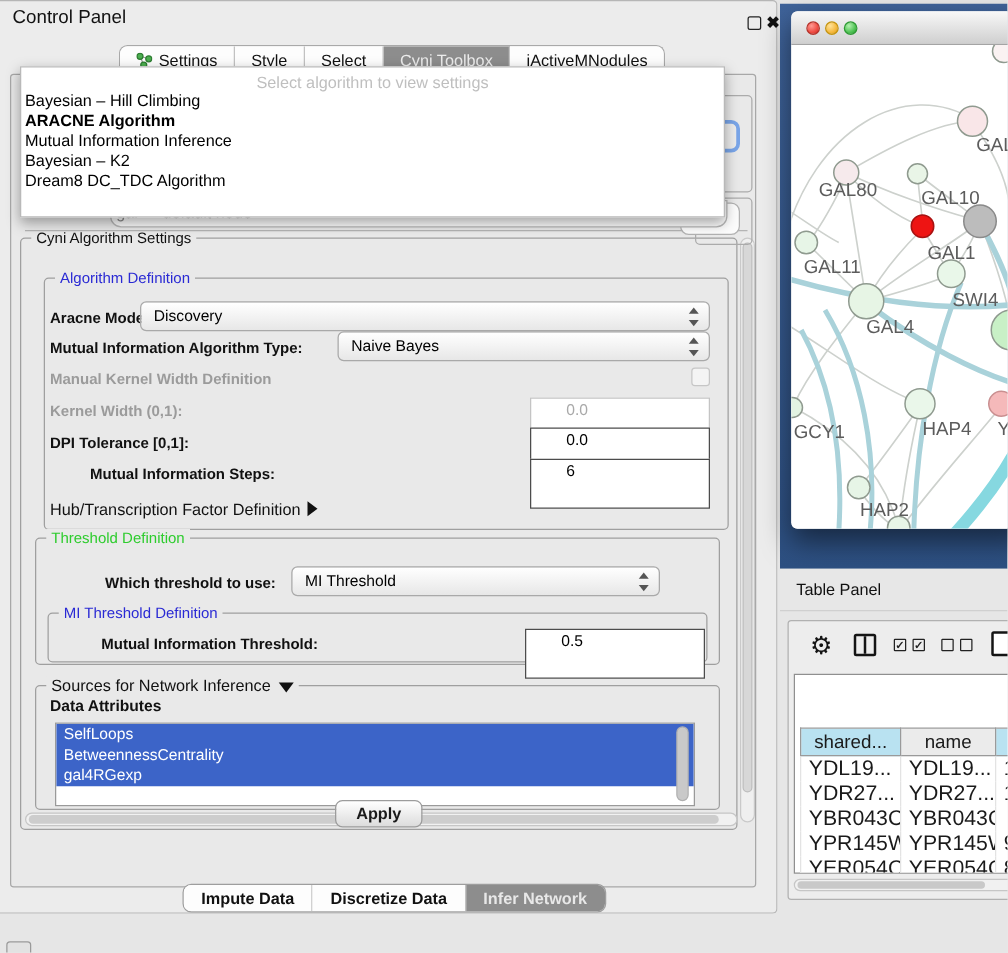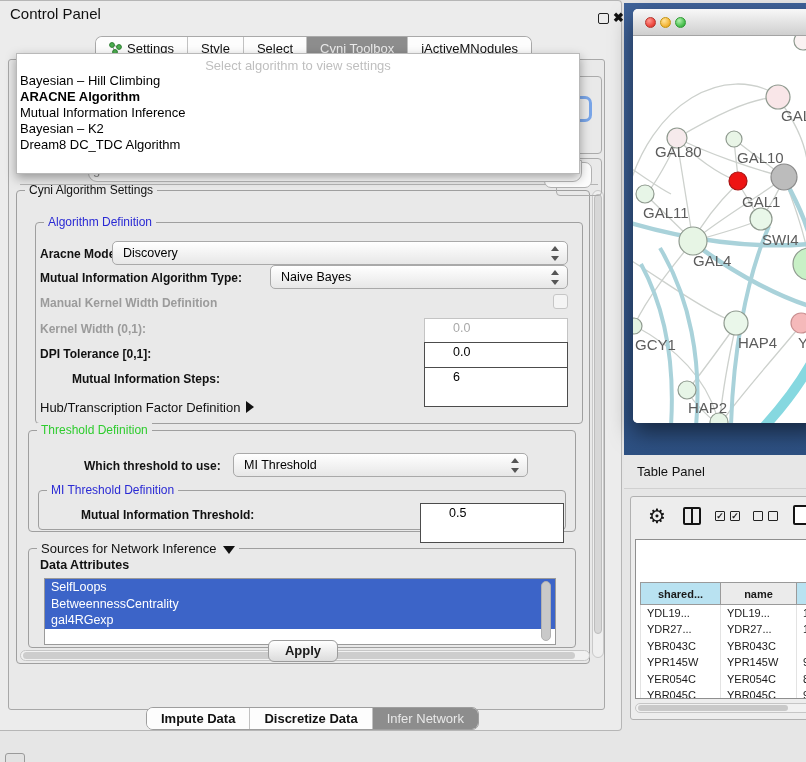--- a/index.html
+++ b/index.html
@@ -76,21 +76,21 @@
   .hscroll .thumb { position:absolute; left:2px; top:1px; width:552px; height:7px; background:#cdcdcd; border-radius:4px; }
   .vscroll { left:592px; top:190px; width:12px; height:468px; background:#efefef; border:1px solid #c9c9c9; border-radius:6px; }
   .vscroll .thumb { position:absolute; left:1px; top:3px; width:8px; height:440px; background:#d7d7d7; border:1px solid #bdbdbd; border-radius:5px; }
 
   .apply-btn { left:268px; top:640px; width:70px; height:22px; background:linear-gradient(#ffffff,#dcdcdc);
                border:1px solid #9c9c9c; border-radius:6px; font-size:13px; font-weight:bold; text-align:center; line-height:20px; }
 
   .btabs { left:146px; top:707px; height:23px; display:flex; background:#fdfdfd; border:1px solid #9e9e9e; border-radius:7px; overflow:hidden; }
   .btab { padding:0 14px; font-size:13px; font-weight:bold; line-height:22px; color:#111; border-right:1px solid #c2c2c2; background:#fdfdfd; }
   .btab:last-child { border-right:none; }
-  .btab.sel { background:#8d8d8d; color:#e8e8e8; font-weight:normal; }
+  .btab.sel { background:#8d8d8d; color:#e8e8e8; font-weight:bold; }
 
   .corner-icon { left:5px; top:753px; width:20px; height:14px; border:1.5px solid #9a9a9a; border-radius:3px; background:#e2e2e2; }
 
   
   .desktop { left:624px; top:3px; width:182px; height:452px; background:linear-gradient(#3f639a,#2d5082); }
   .net-window { left:633px; top:9px; width:188px; height:414px; background:#fff; border-radius:5px;
                 box-shadow:0 10px 22px rgba(0,0,0,0.5); overflow:hidden; }
   .net-titlebar { width:100%; height:27px; background:linear-gradient(#f8f8f8,#cfcfcf); border-bottom:1px solid #a4a4a4; }
   .light { position:absolute; top:8px; width:11px; height:11px; border-radius:50%; }
   .light.red    { left:12px; background:radial-gradient(circle at 35% 30%, #ff9a93, #ee4b42 60%, #c22a22); border:0.5px solid #b5342c; }
@@ -103,23 +103,23 @@
   .tp-title { left:13px; top:9px; font-size:13px; color:#111; position:absolute; }
   .tp-container { left:630px; top:496px; width:200px; height:224px; background:#ededed; border:1px solid #b1b1b1; border-radius:3px; }
   .tp-toolbar { position:absolute; left:0; top:0; width:200px; height:40px; }
   .gear { position:absolute; left:17px; top:7px; font-size:20px; color:#141414; }
   .cols-icon { position:absolute; left:52px; top:10px; width:18px; height:18px; border:2px solid #141414; border-radius:2px; }
   .cols-icon::after { content:""; position:absolute; left:6px; top:0; width:2px; height:14px; background:#141414; }
   .cb { position:absolute; top:14px; width:10px; height:10px; border:1.5px solid #222; border-radius:1px; font-size:9px; line-height:9px; text-align:center; color:#222; font-weight:bold; }
   .doc-icon { position:absolute; left:162px; top:8px; width:16px; height:20px; border:2px solid #141414; border-radius:2px; background:#fff; }
 
   .tp-table { position:absolute; left:4px; top:42px; width:220px; border-collapse:collapse; table-layout:fixed; background:#fff; }
-  .tp-table th { height:22px; font-size:11px; font-weight:bold; text-align:center; border:1px solid #9a9a9a; background:#ebebeb; }
+  .tp-table th { height:22px; font-size:15px; font-weight:normal; text-align:center; border:1px solid #9a9a9a; background:#ebebeb; }
   .tp-table th.hl { background:#b9e2f1; }
-  .tp-table td { height:16.5px; font-size:11px; padding-left:6px; border-left:1px solid #e3e3e3; white-space:nowrap; overflow:hidden; }
+  .tp-table td { height:16.5px; font-size:17px; padding-left:6px; border-left:1px solid #e3e3e3; white-space:nowrap; overflow:hidden; }
   .tp-tablewrap { position:absolute; left:4px; top:42px; width:196px; height:160px; overflow:hidden; border:1px solid #8f8f8f; background:#fff; }
   .tp-hscroll { position:absolute; left:4px; top:206px; width:192px; height:10px; background:#f1f1f1; border:1px solid #c6c6c6; border-radius:5px; }
   .tp-hscroll .thumb { position:absolute; left:2px; top:1px; width:150px; height:6px; background:#c9c9c9; border-radius:3px; }
 
   svg text { font-family:"Liberation Sans", sans-serif; }
 </style>
 </head>
 <body>
 
 <div class="abs cp-window"></div>

